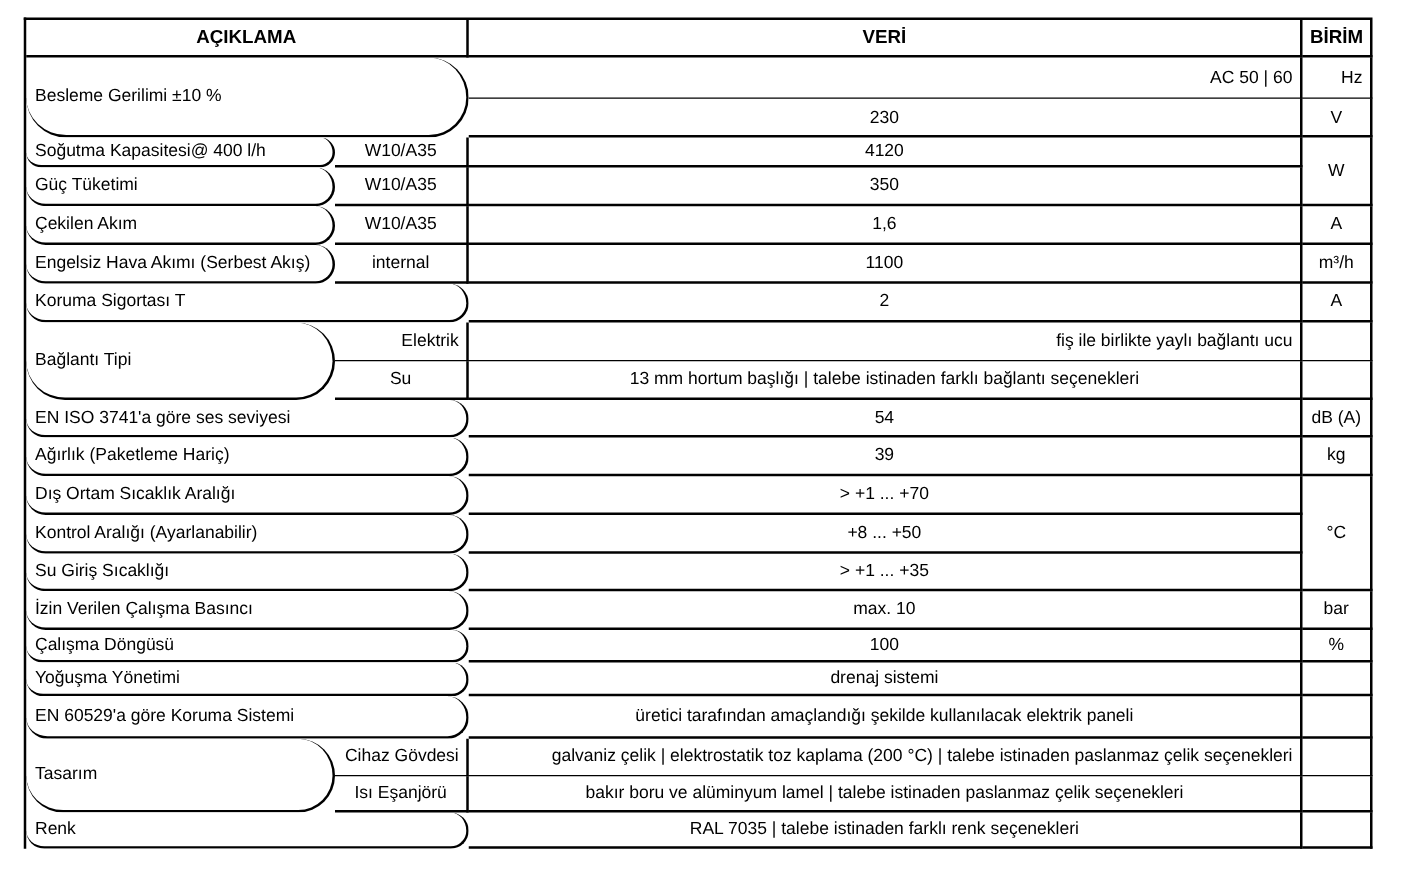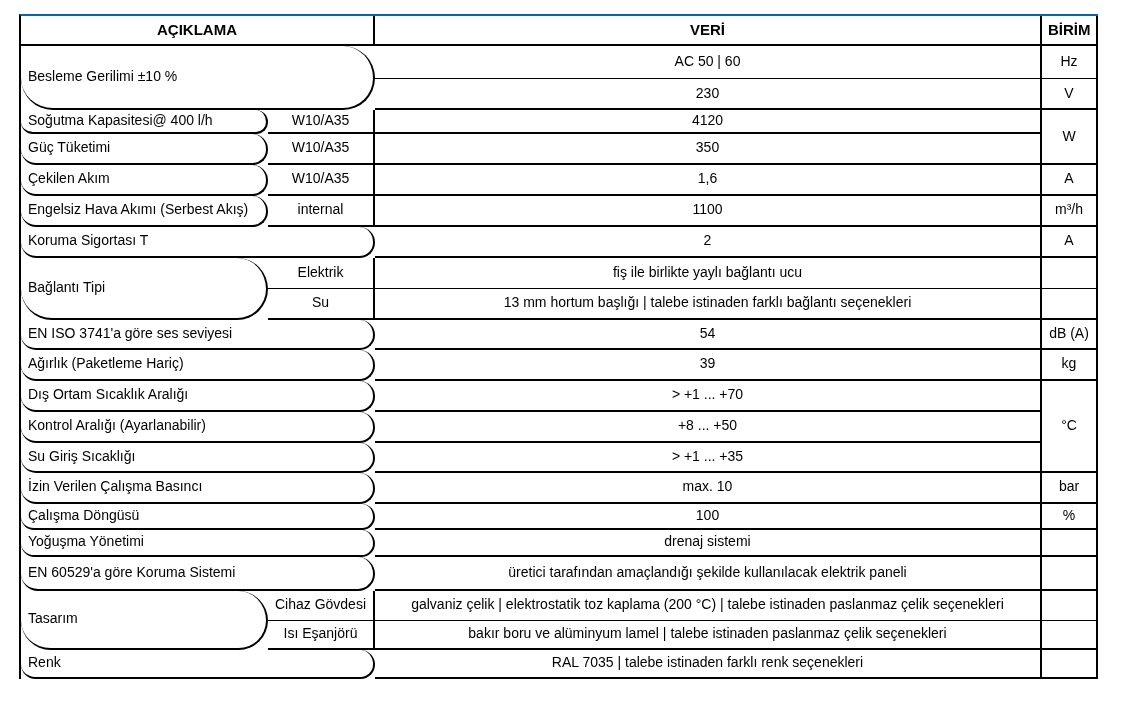--- a/index.html
+++ b/index.html
@@ -19,38 +19,38 @@
     overflow: hidden;
   }
   table.spec {
     position: absolute;
     left: 19px;
     top: 14px;
     width: 1077px;
     table-layout: fixed;
     border-collapse: separate;
     border-spacing: 0;
-    border-top: 2px solid #0369a1;
+    border-top: 2px solid #000000;
     border-left: 2px solid #000;
   }
   table.spec td {
     border-right: 2px solid #000;
     border-bottom: 2px solid #000;
     box-sizing: border-box;
     padding: 2px 6px;
     font-size: 14px;
     line-height: 1.25;
     text-align: center;
     vertical-align: middle;
     overflow: hidden;
     white-space: nowrap;
   }
   table.spec td.al { text-align: left; padding-left: 7px; border-radius: 32px; }
   table.spec td.b  { font-weight: bold; font-size: 15px; }
-  table.spec td.tb { border-bottom-width: 1px; }
+  table.spec td.tb { border-bottom-width: 1px; text-align: right; }
 </style>
 </head>
 <body>
 
 <div class="page">
   <table class="spec" cellspacing="0">
     <colgroup>
       <col style="width:247px">
       <col style="width:107px">
       <col style="width:667px">

